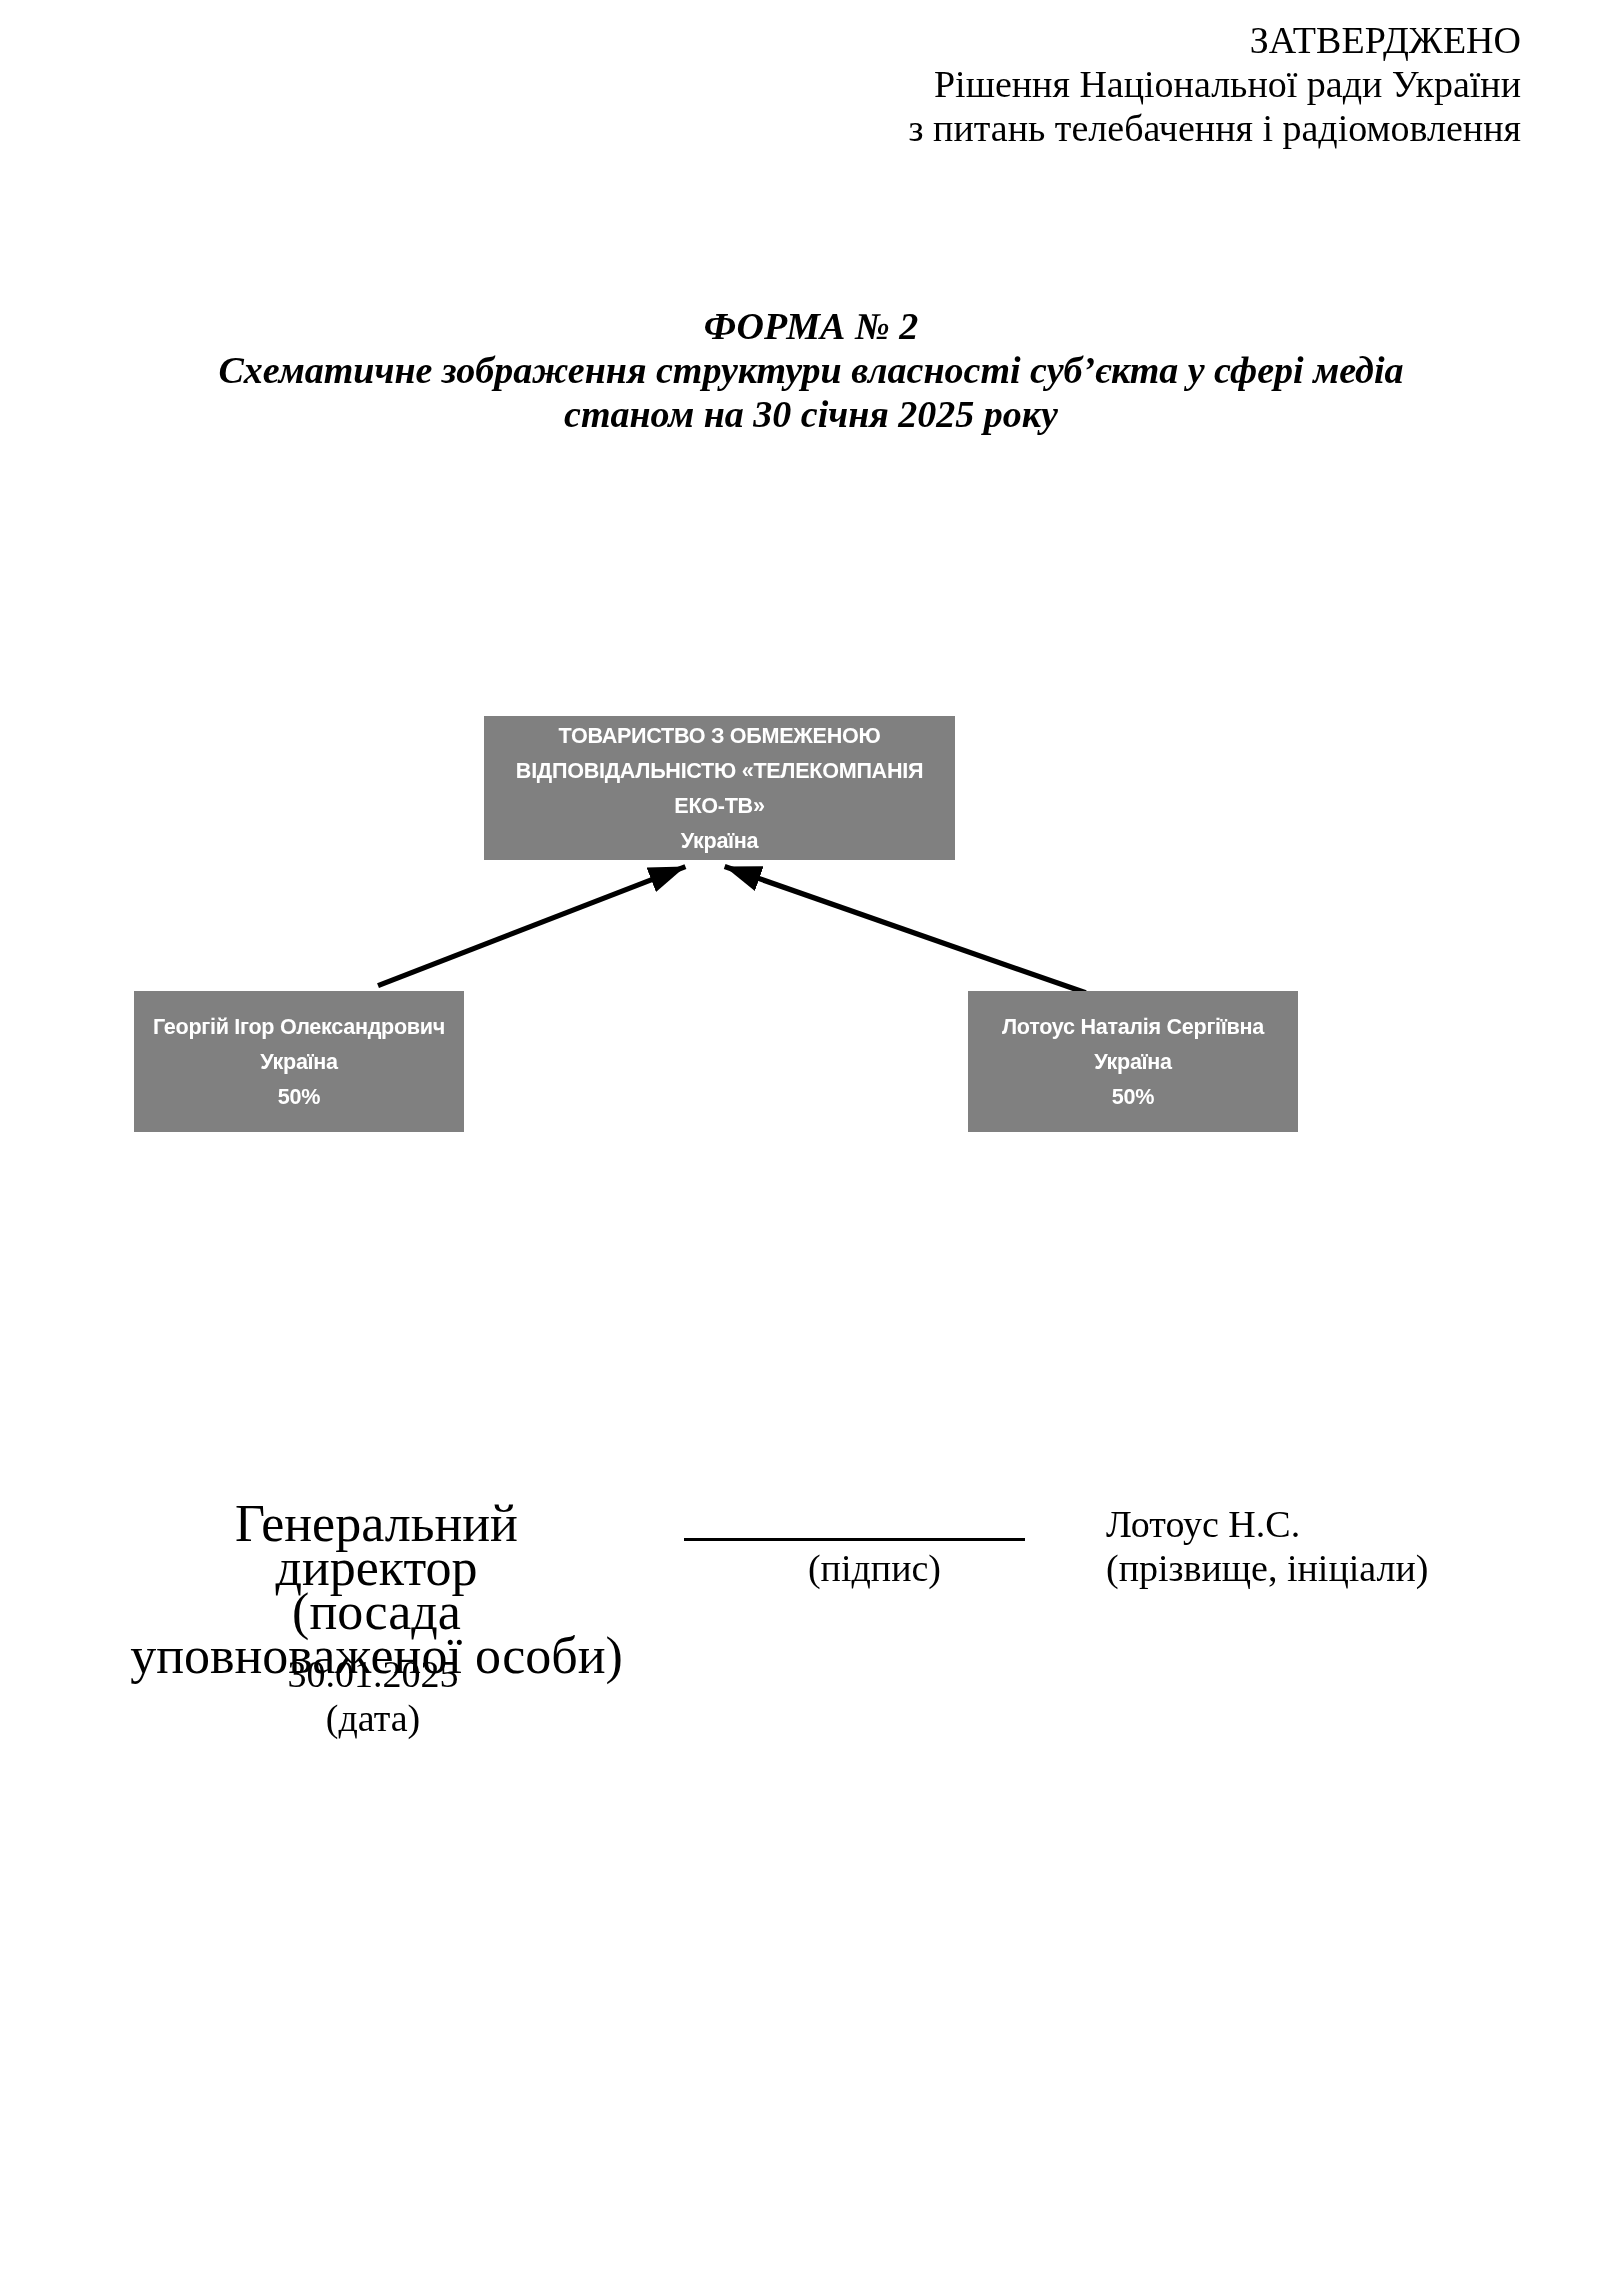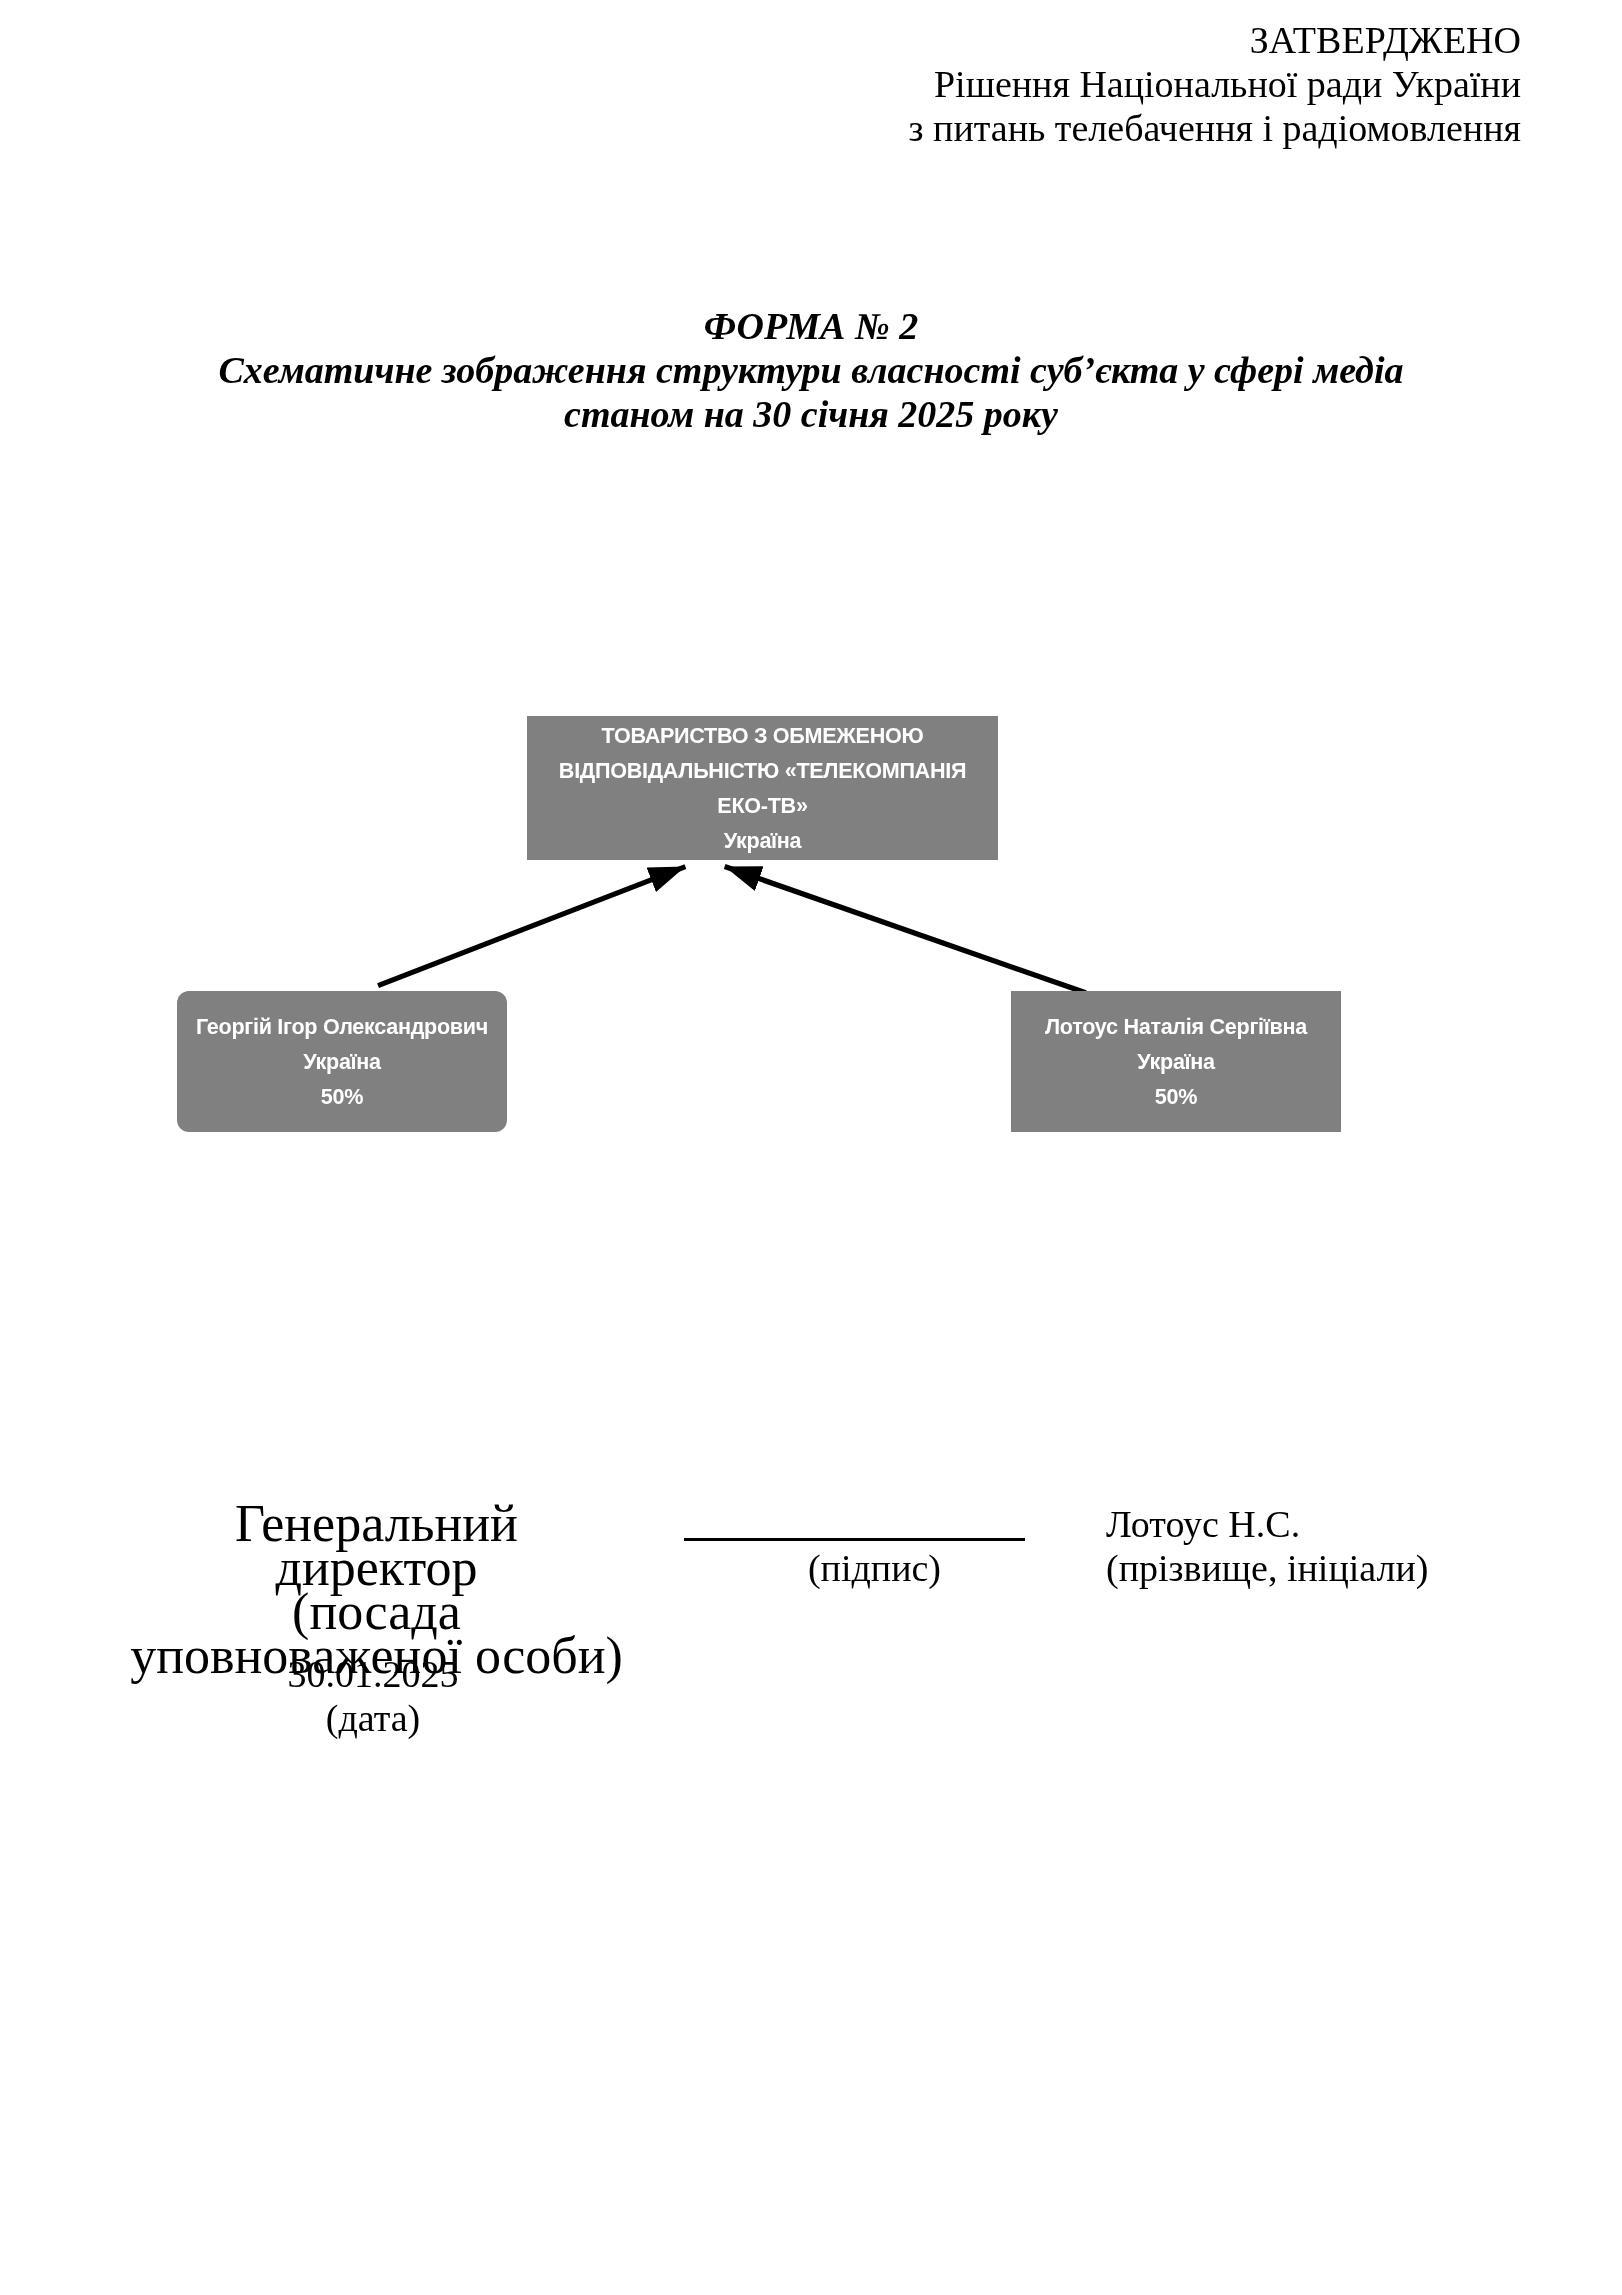--- a/index.html
+++ b/index.html
@@ -42,24 +42,23 @@
     color: #ffffff;
     font-family: "Liberation Sans", sans-serif;
     font-weight: bold;
     font-size: 21.6px;
     line-height: 35px;
     letter-spacing: -0.3px;
     text-align: center;
     display: flex;
     flex-direction: column;
     justify-content: center;
-    margin-left: 43px;
   }
   .company-box { left: 484px; top: 716px; width: 471px; height: 144px; padding: 0 5.2px; }
-  .owner-box-1 { left: 134px;  top: 991px; width: 330px; height: 141px; padding: 0 7.9px; border-radius: 12px; }
+  .owner-box-1 { left: 134px;  top: 991px; width: 330px; height: 141px; padding: 0 7.9px; }
   .owner-box-2 { left: 968px; top: 991px; width: 330px; height: 141px; padding: 0 7.9px; }
   .owner-name { max-width: 294px; margin: 0 auto; }
   
   .arrows {
     position: absolute;
     left: 0; top: 0;
     width: 1622px; height: 2295px;
     pointer-events: none;
   }
   

